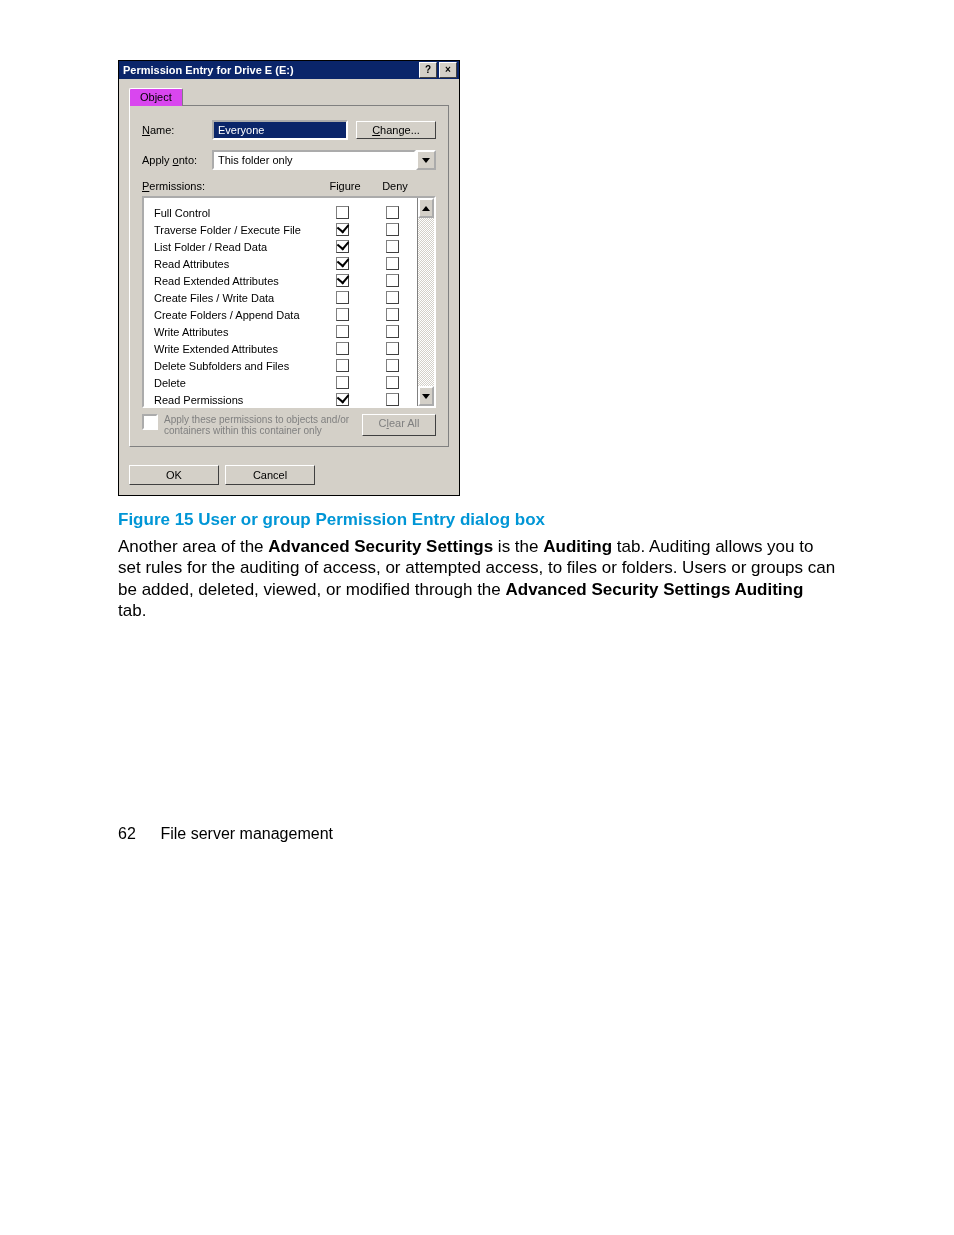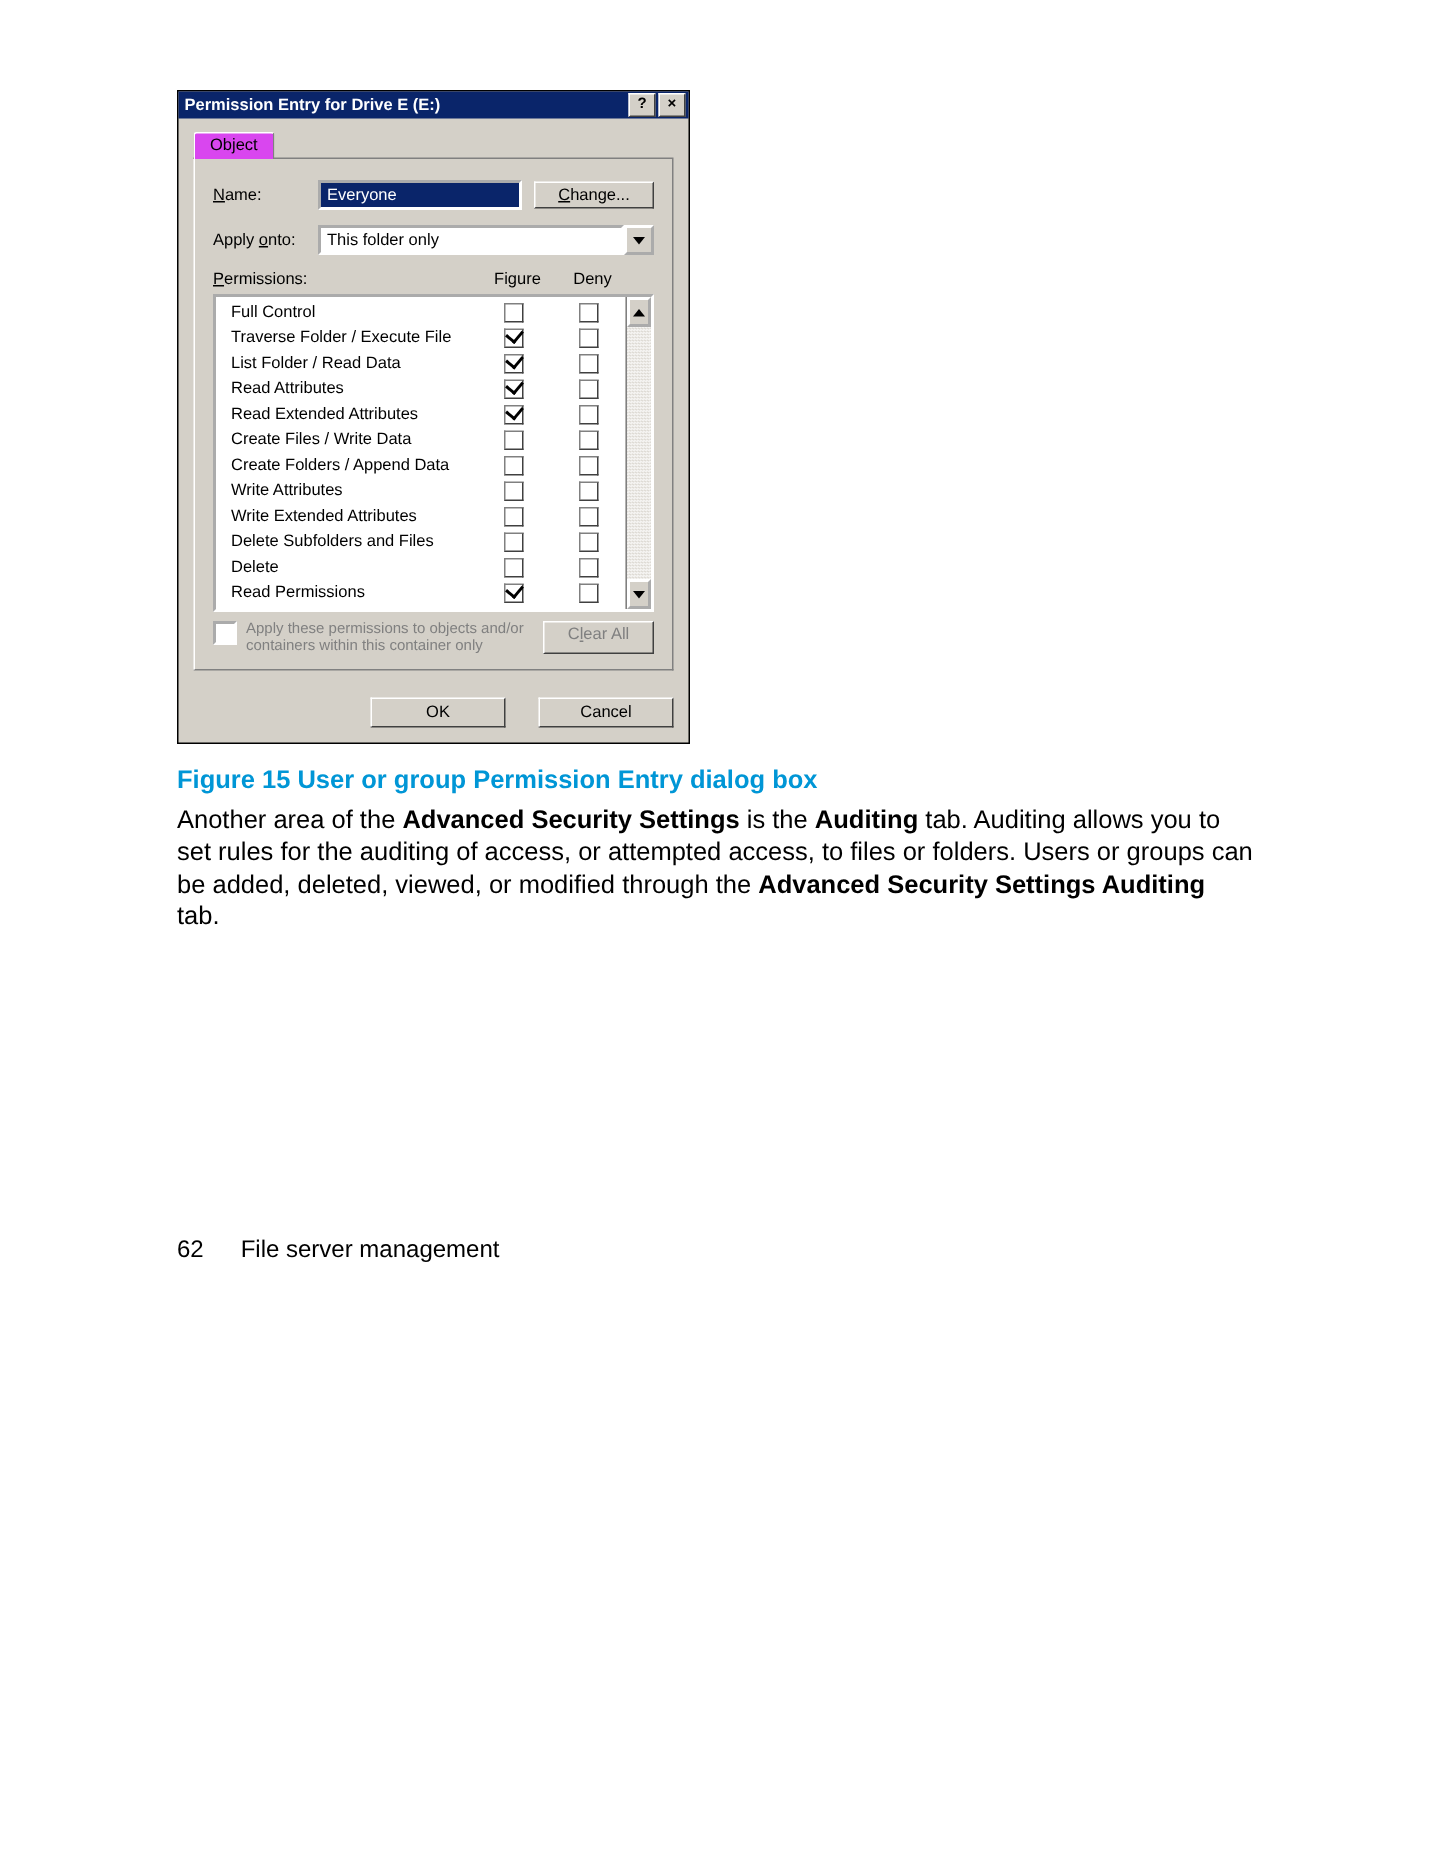--- a/index.html
+++ b/index.html
@@ -20,32 +20,32 @@
   .select{flex:1;display:flex}
   .select-input{flex:1;border:2px inset #fff;background:#fff;padding:1px 4px;height:14px;display:flex;align-items:center}
   .select-btn{width:16px;border:2px outset #fff;background:#d4d0c8;display:flex;align-items:center;justify-content:center}
   .tri-down{width:0;height:0;border-left:4px solid transparent;border-right:4px solid transparent;border-top:5px solid #000}
   .tri-up{width:0;height:0;border-left:4px solid transparent;border-right:4px solid transparent;border-bottom:5px solid #000}
   .permhead{display:flex;margin-top:4px;margin-bottom:4px}
   .permhead .h1{flex:1}
   .permhead .h2{width:50px;text-align:center}
   .permlist{border:2px inset #fff;background:#fff;height:208px;display:flex}
   .perm-items{flex:1;overflow:hidden;padding:4px 0 0 10px}
-  .perm-row{display:flex;align-items:flex-start;height:17px}
+  .perm-row{display:flex;align-items:flex-end;height:17px}
   .perm-row .pn{flex:1;white-space:nowrap}
   .perm-row .pc{width:50px;text-align:center}
   .cb{display:inline-block;width:11px;height:11px;border:1px solid #404040;border-top-color:#808080;border-left-color:#808080;background:#fff;vertical-align:middle;position:relative}
   .cb.big{width:12px;height:12px;border:2px inset #fff;background:#fff}
   .cb.checked::after{content:"";position:absolute;left:1px;top:-1px;width:8px;height:6px;border-left:2px solid #000;border-bottom:2px solid #000;transform:rotate(-50deg)}
   .vscroll{width:16px;background:#d4d0c8;border-left:1px solid #808080;display:flex;flex-direction:column}
   .vscroll .vs-btn{height:16px;border:2px outset #fff;background:#d4d0c8;display:flex;align-items:center;justify-content:center}
   .vscroll .vs-track{flex:1;background:repeating-conic-gradient(#d4d0c8 0% 25%,#fff 0% 50%) 50%/2px 2px}
   .applyrow{display:flex;margin-top:6px;color:#808080}
   .applyrow .atxt{flex:1;margin-left:6px;font-size:10px;line-height:11px}
-  .btnrow{display:flex;justify-content:flex-end;padding:8px 10px 10px 24px;gap:22px}
+  .btnrow{display:flex;justify-content:flex-start;padding:8px 10px 10px 10px;gap:6px}
   .btnrow .btn{min-width:68px;padding:3px 10px}
   .caption{color:#0096d6;font-weight:bold;font-size:17px;margin-top:14px;font-family:"Segoe UI",Arial,sans-serif}
   .body-text{font-size:17px;line-height:1.25;margin-top:6px;font-family:"Segoe UI",Arial,sans-serif}
   .body-text b{font-weight:bold}
   .footer{position:absolute;left:118px;bottom:52px;font-size:16px;font-family:"Segoe UI",Arial,sans-serif}
   .footer .pn{display:inline-block;width:38px}
 </style>
 </head>
 <body>
 

